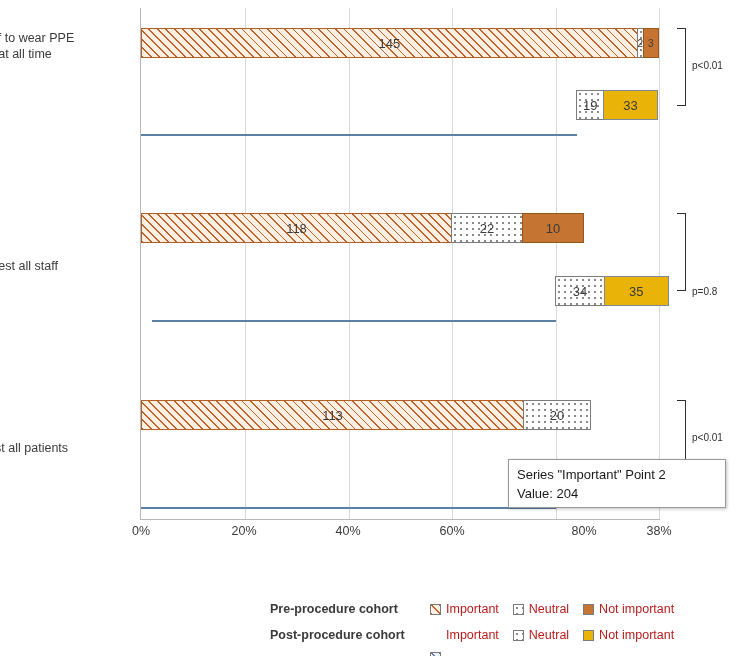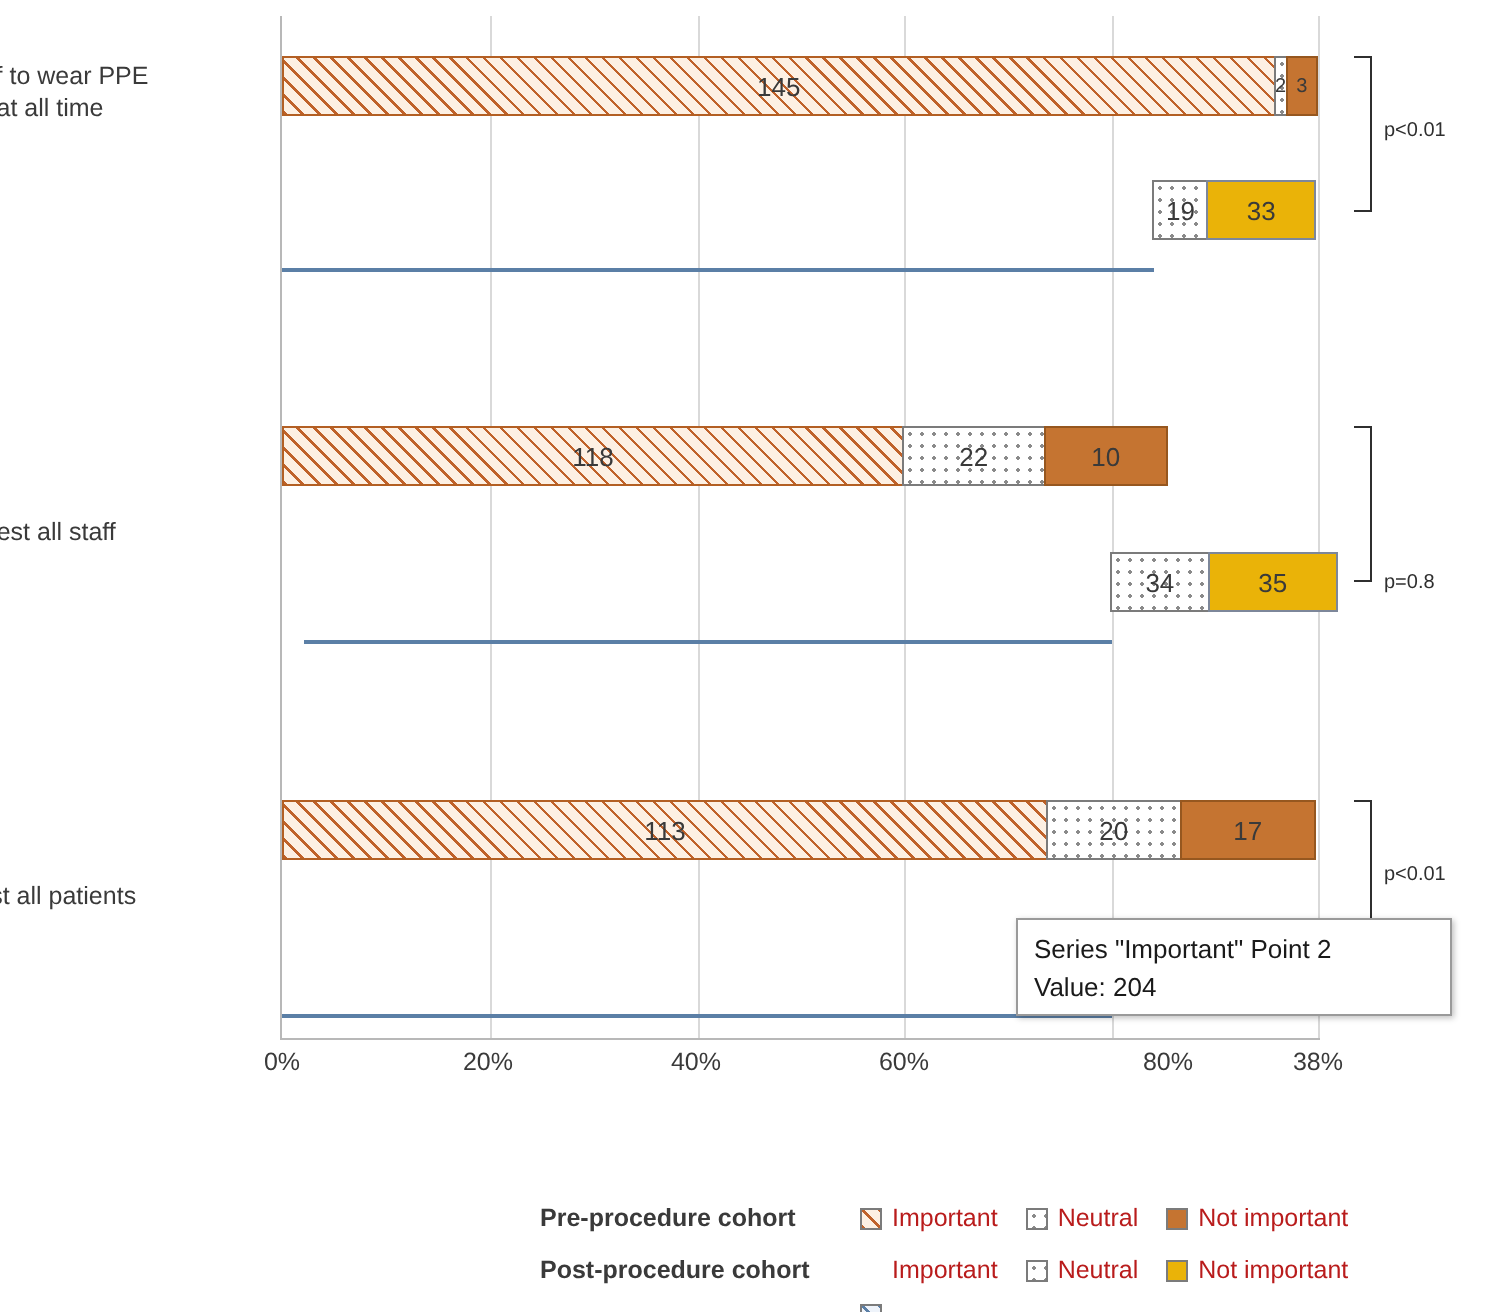--- a/index.html
+++ b/index.html
@@ -226,21 +226,20 @@
 
     <div class="barrow" style="top:268px; width:519px;padding-left:11px;">
       <div class="seg post-important" style="width:404.2px">278</div>
       <div class="seg post-neutral" style="width:49.5px">34</div>
       <div class="seg post-notimportant" style="width:65.3px">35</div>
     </div>
 
     <div class="barrow" style="top:392px; width:519px;">
       <div class="seg pre-important" style="width:383.0px">113</div>
       <div class="seg pre-neutral" style="width:67.8px">20</div>
-      <div class="seg pre-notimportant" style="width:68.2px">17</div>
     </div>
 
     <div class="barrow" style="top:455px; width:519px;">
       <div class="seg post-important" style="width:415.0px">286</div>
       <div class="seg post-neutral" style="width:43.5px">30</div>
       <div class="seg post-notimportant" style="width:60.5px">34</div>
     </div>
   </div>
 
   <div class="axis-bottom"></div>

